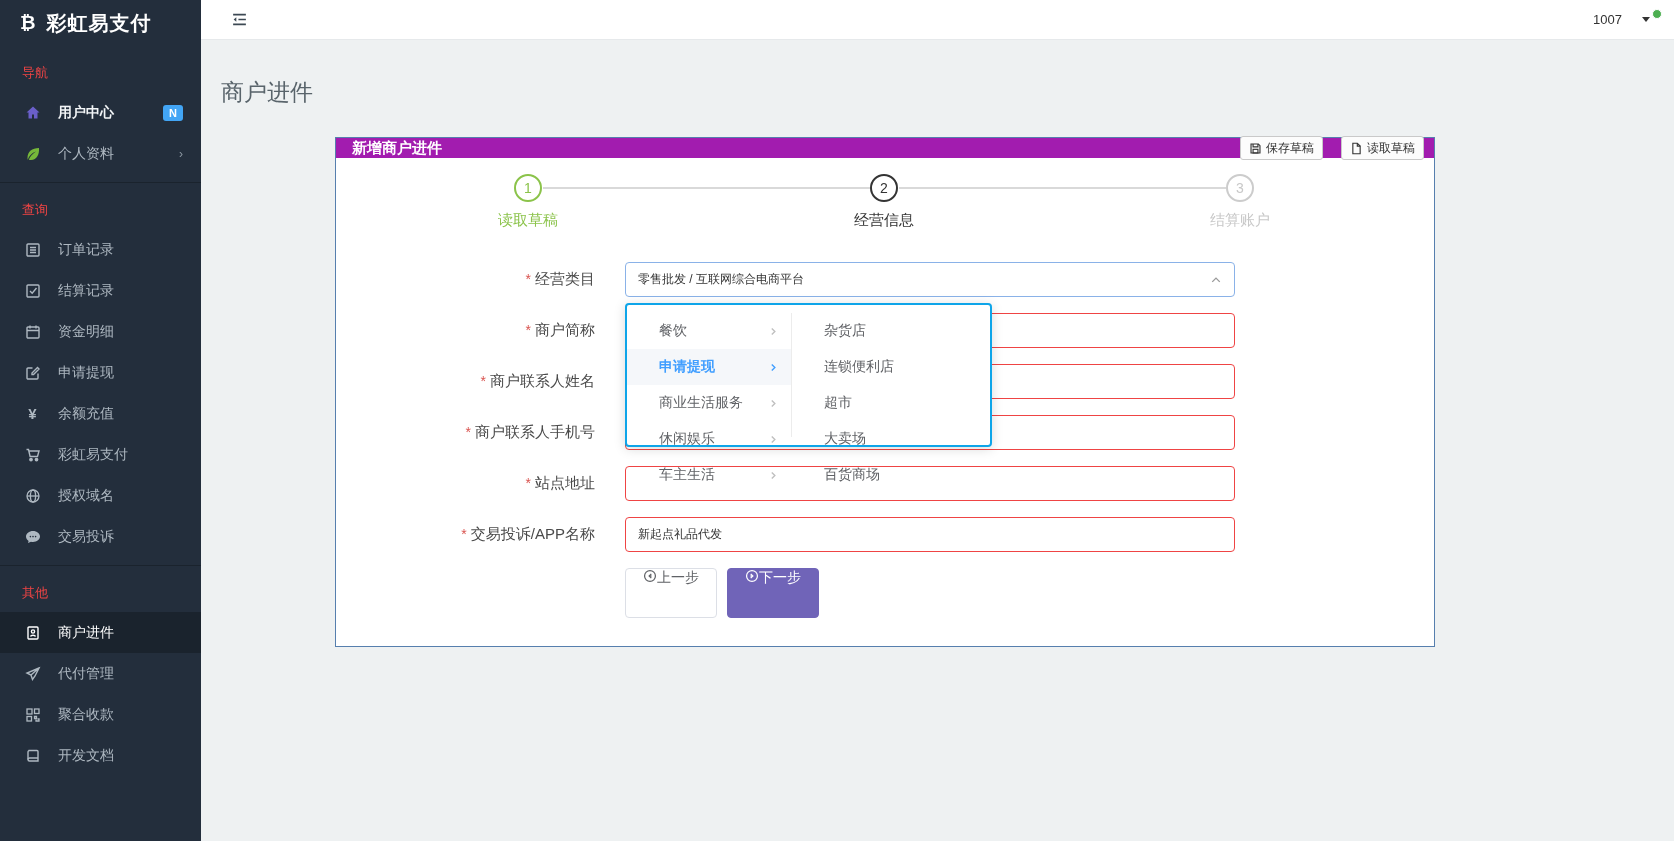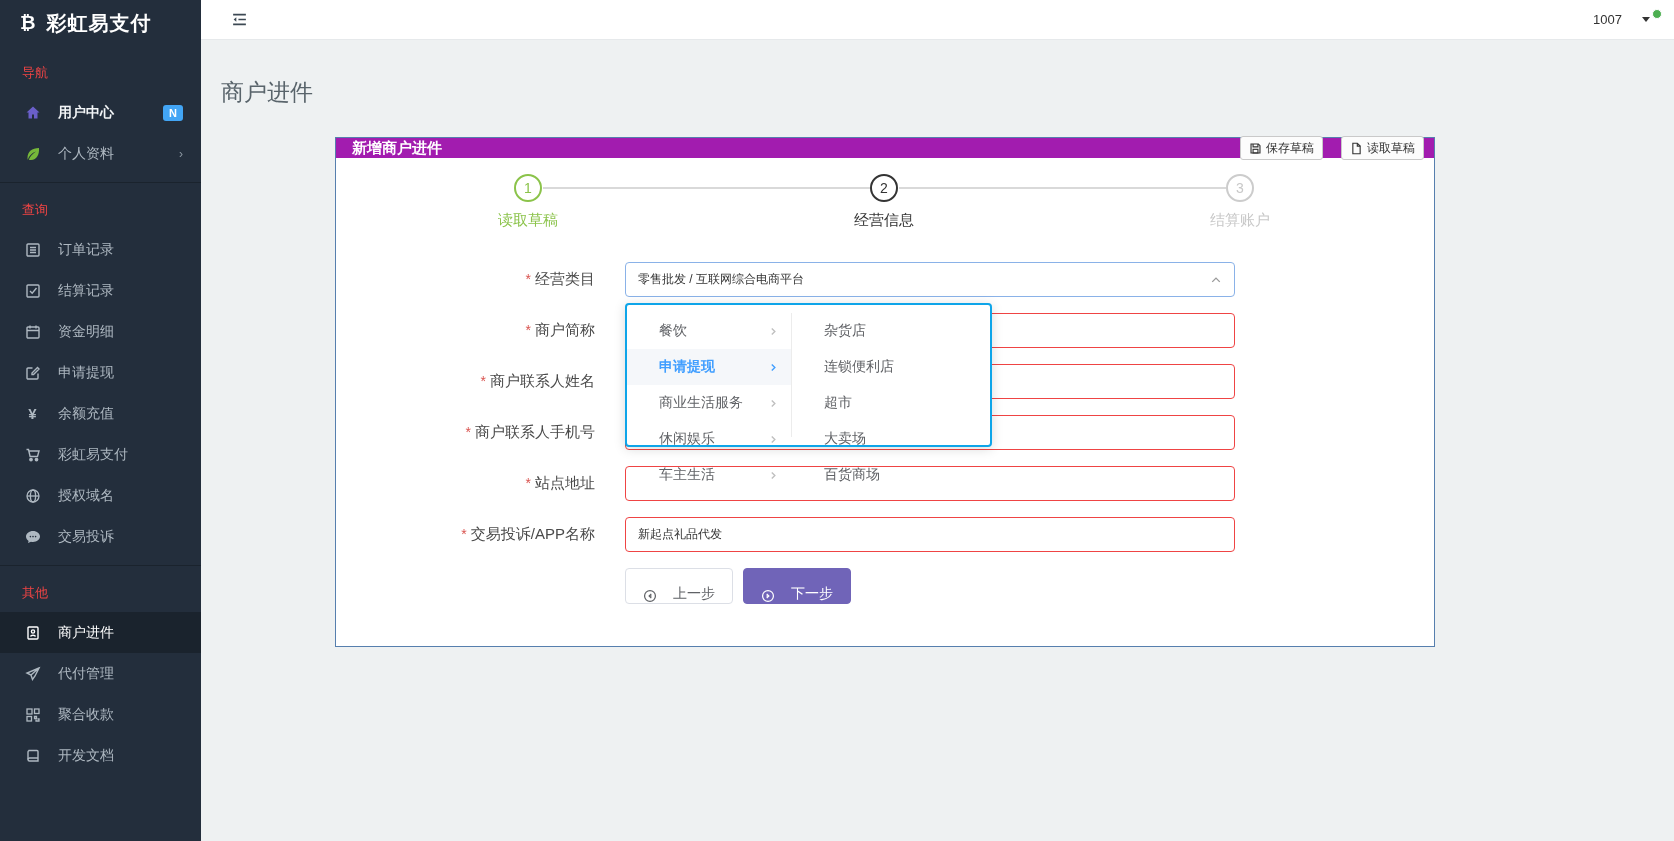--- a/index.html
+++ b/index.html
@@ -115,22 +115,22 @@
     padding:0 12px; font-size:12px; color:#333; background:#fff; outline:none;
     font-family:"Liberation Sans","DejaVu Sans",sans-serif;
   }
   .form-select {
     border-color:#8ab2e8; display:flex; align-items:center; cursor:pointer;
   }
   .form-select .sel-text { flex:1; }
   .form-select svg { width:12px; height:12px; color:#999; }
   .btn-row { margin-top:15px; }
   .btn {
-    height:36px; border-radius:4px; font-size:14px; display:inline-flex;
-    align-items:flex-end; gap:16px; padding:0 17px; cursor:pointer;
+    height:50px; border-radius:4px; font-size:14px; display:inline-flex;
+    align-items:flex-start; gap:0; padding:0 17px; cursor:pointer;
     font-family:"Liberation Sans","DejaVu Sans",sans-serif;
   }
   .btn svg { width:14px; height:14px; }
   .btn-prev { background:#fff; border:1px solid #dcdfe6; color:#606266; }
   .btn-next { background:#7064b8; border:1px solid #7064b8; color:#fff; margin-left:10px; }
 
   
   .dropdown {
     position:absolute; left:289px; top:145px; width:367px; height:144px;
     background:#fff; border:2px solid #0ea5e9; border-radius:4px;

